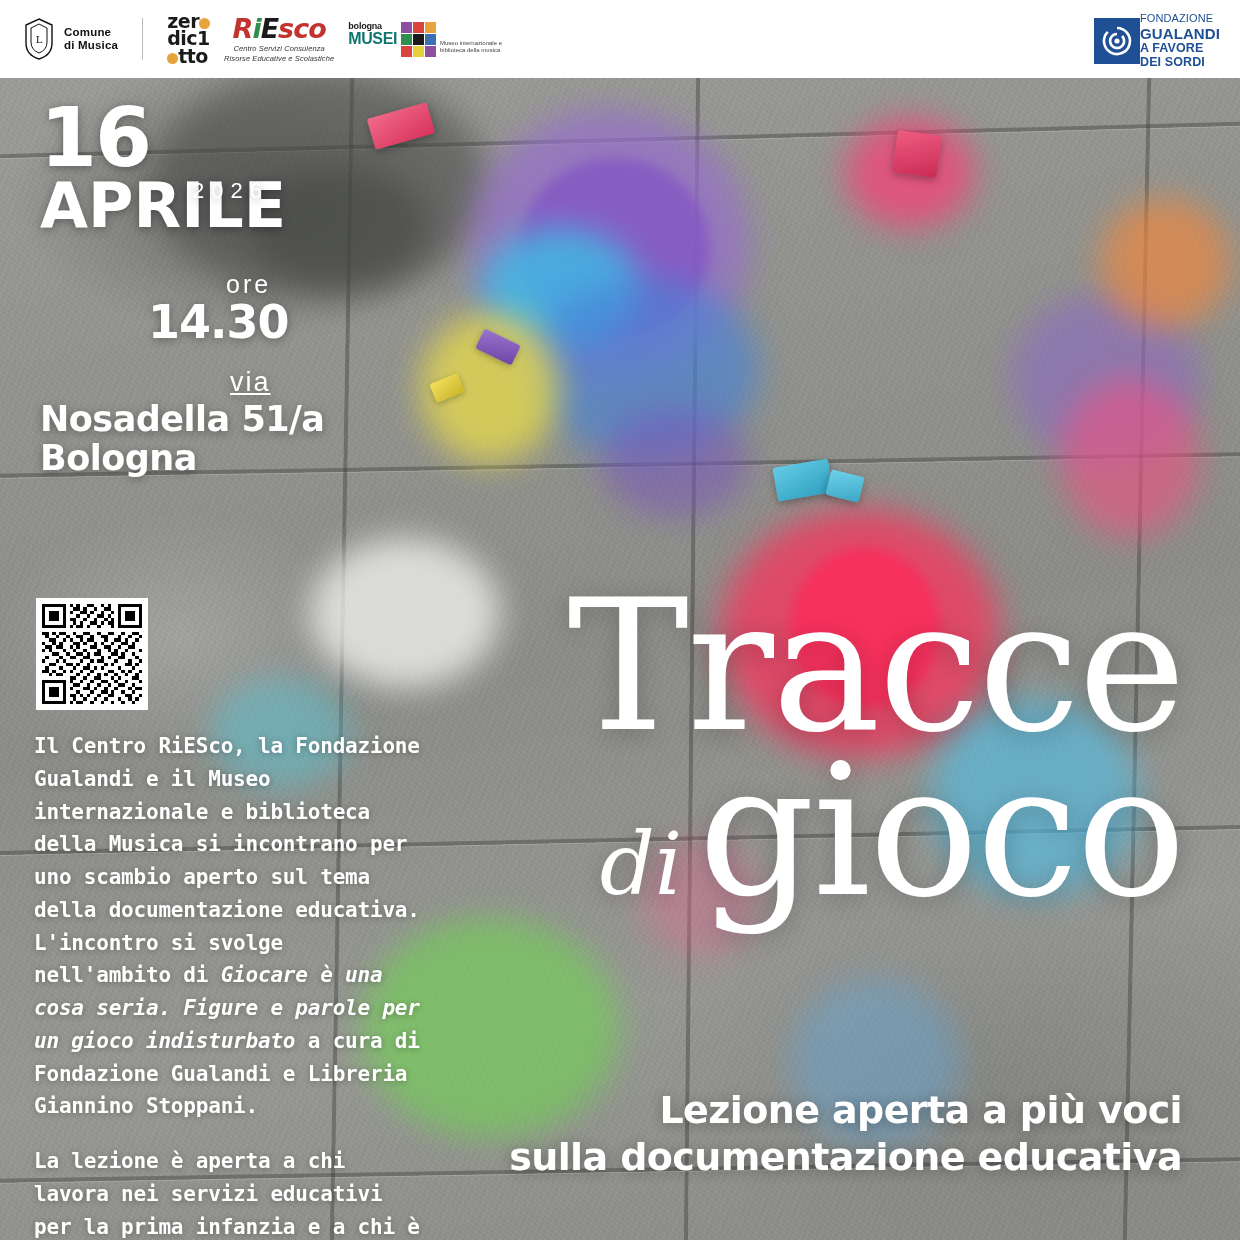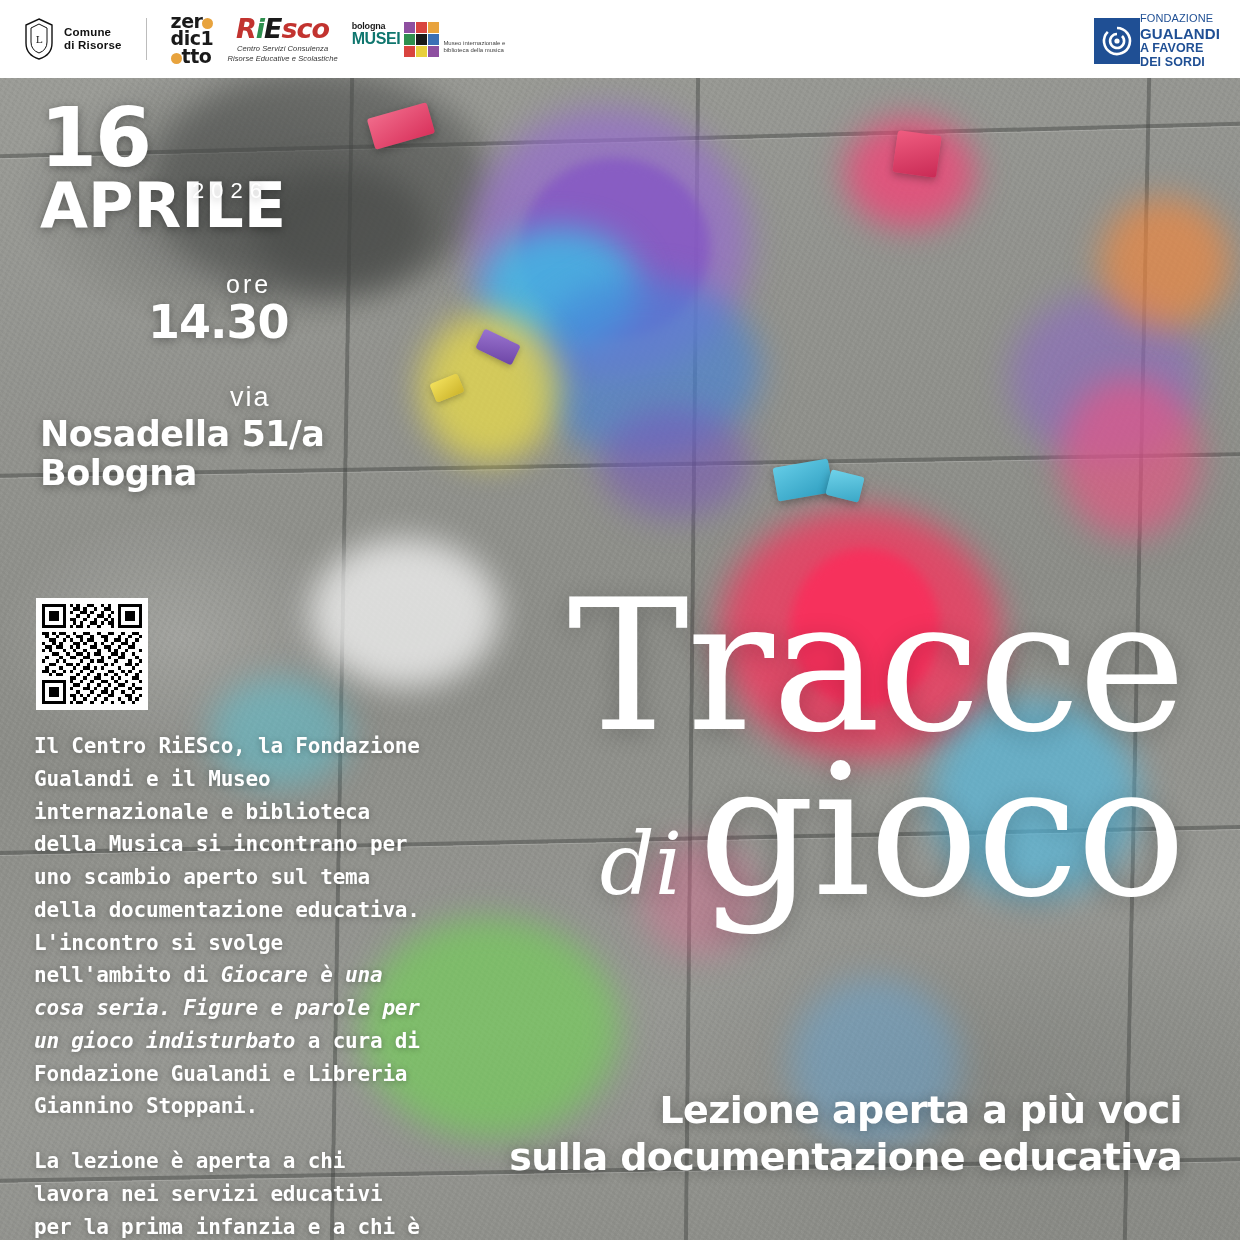--- a/index.html
+++ b/index.html
@@ -235,25 +235,26 @@
   }
   .time-value {
     font-family: "DejaVu Sans", sans-serif;
     font-weight: 700;
     font-size: 46px;
     line-height: 1;
     letter-spacing: -1px;
     padding-left: 108px;
   }
   .via-label {
-    margin-top: 37px;
+    margin-top: 22px;
     font-size: 27px;
     letter-spacing: 2px;
     padding-left: 190px;
     font-weight: 400;
+    text-decoration: underline;
   }
   .addr {
     font-family: "DejaVu Sans", sans-serif;
     font-weight: 700;
     font-size: 35px;
     line-height: 1.12;
     letter-spacing: -.5px;
     margin-top: 2px;
   }
 
@@ -352,21 +353,21 @@
       <div class="logo-comune">
         <span class="crest">
           <svg width="34" height="44" viewBox="0 0 34 44">
             <path d="M17 2 L30 8 L30 26 Q30 38 17 42 Q4 38 4 26 L4 8 Z" fill="none" stroke="#111" stroke-width="1.4"></path>
             <path d="M17 7 L25 11 L25 25 Q25 33 17 36 Q9 33 9 25 L9 11 Z" fill="none" stroke="#111" stroke-width="1"></path>
             <text x="17" y="26" font-size="10" text-anchor="middle" fill="#111" font-family="DejaVu Serif, serif">L</text>
           </svg>
         </span>
         <span class="logo-comune-text">
           <span>Comune</span><br>
-          <span>di Risorse</span>
+          <span>di Musica</span>
         </span>
       </div>
 
       <div class="divider-v"></div>
 
       <div class="logo-zero">
         <div><span>zer</span><span class="dot-o"></span></div>
         <div><span>dic1</span></div>
         <div><span class="dot-o"></span><span>tto</span></div>
       </div>

